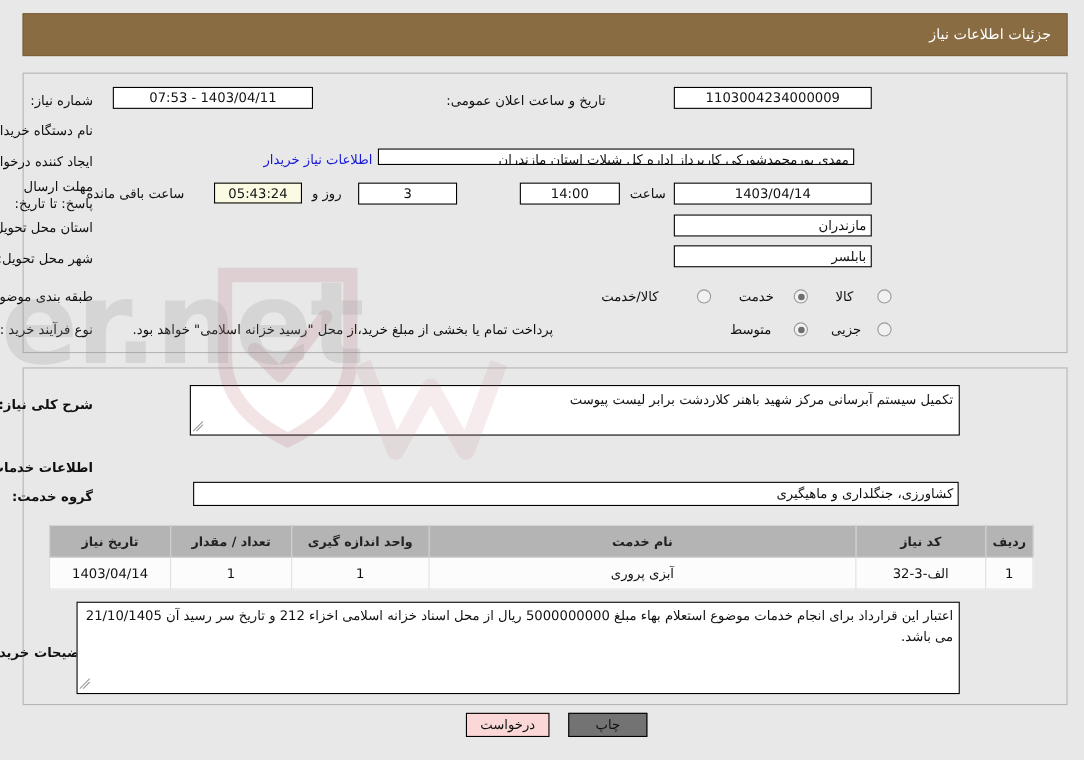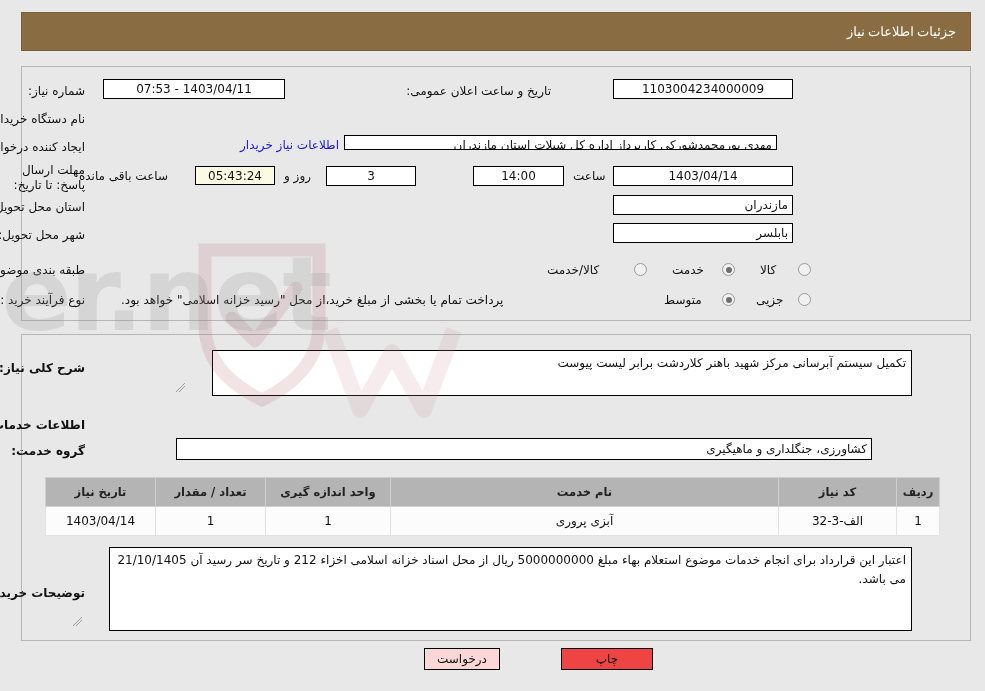--- a/index.html
+++ b/index.html
@@ -37,21 +37,20 @@
     background: #8a6c43;
     border: 1px solid #7a5f39;
     box-sizing: border-box;
   }
   #header-title {
     position: absolute;
     right: 14px; top: 11px;
     color: #ffffff;
     font-size: 13px;
     white-space: nowrap;
-    font-family: Liberation Serif, serif;
   }
 
   
   .panel {
     position: absolute;
     border: 1px solid #b6b6b6;
     background: #e8e8e8;
     box-sizing: border-box;
   }
   #panel-top    { left: 21px; top: 66px;  width: 950px; height: 255px; }
@@ -128,21 +127,20 @@
     position: absolute;
     background: #ffffff;
     border: 1px solid #000000;
     box-sizing: border-box;
     font-size: 12px;
     color: #111;
     line-height: 19px;
     padding: 3px 5px 0 5px;
     text-align: right;
     overflow: hidden;
-    margin-left: 39px;
   }
   .ta-grip {
     position: absolute;
     width: 12px; height: 12px;
     pointer-events: none;
   }
 
   
   .sec-head {
     position: absolute;
@@ -187,21 +185,21 @@
     position: absolute;
     border: 1px solid #000000;
     box-sizing: border-box;
     font-size: 12px;
     text-align: center;
     line-height: 20px;
     height: 22px;
     cursor: pointer;
     color: #111;
   }
-  #btn-print { left: 517px; top: 648px; width: 92px; background: #ef4444; margin-left: 44px; }
+  #btn-print { left: 517px; top: 648px; width: 72px; background: #737373; }
   #btn-back  { left: 424px; top: 648px; width: 76px; background: #fbd7d7; }
 </style>
 </head>
 <body>
 
 <div id="root">
 
   <svg id="watermark" viewBox="0 0 985 691">
     <g opacity="0.16">
 

